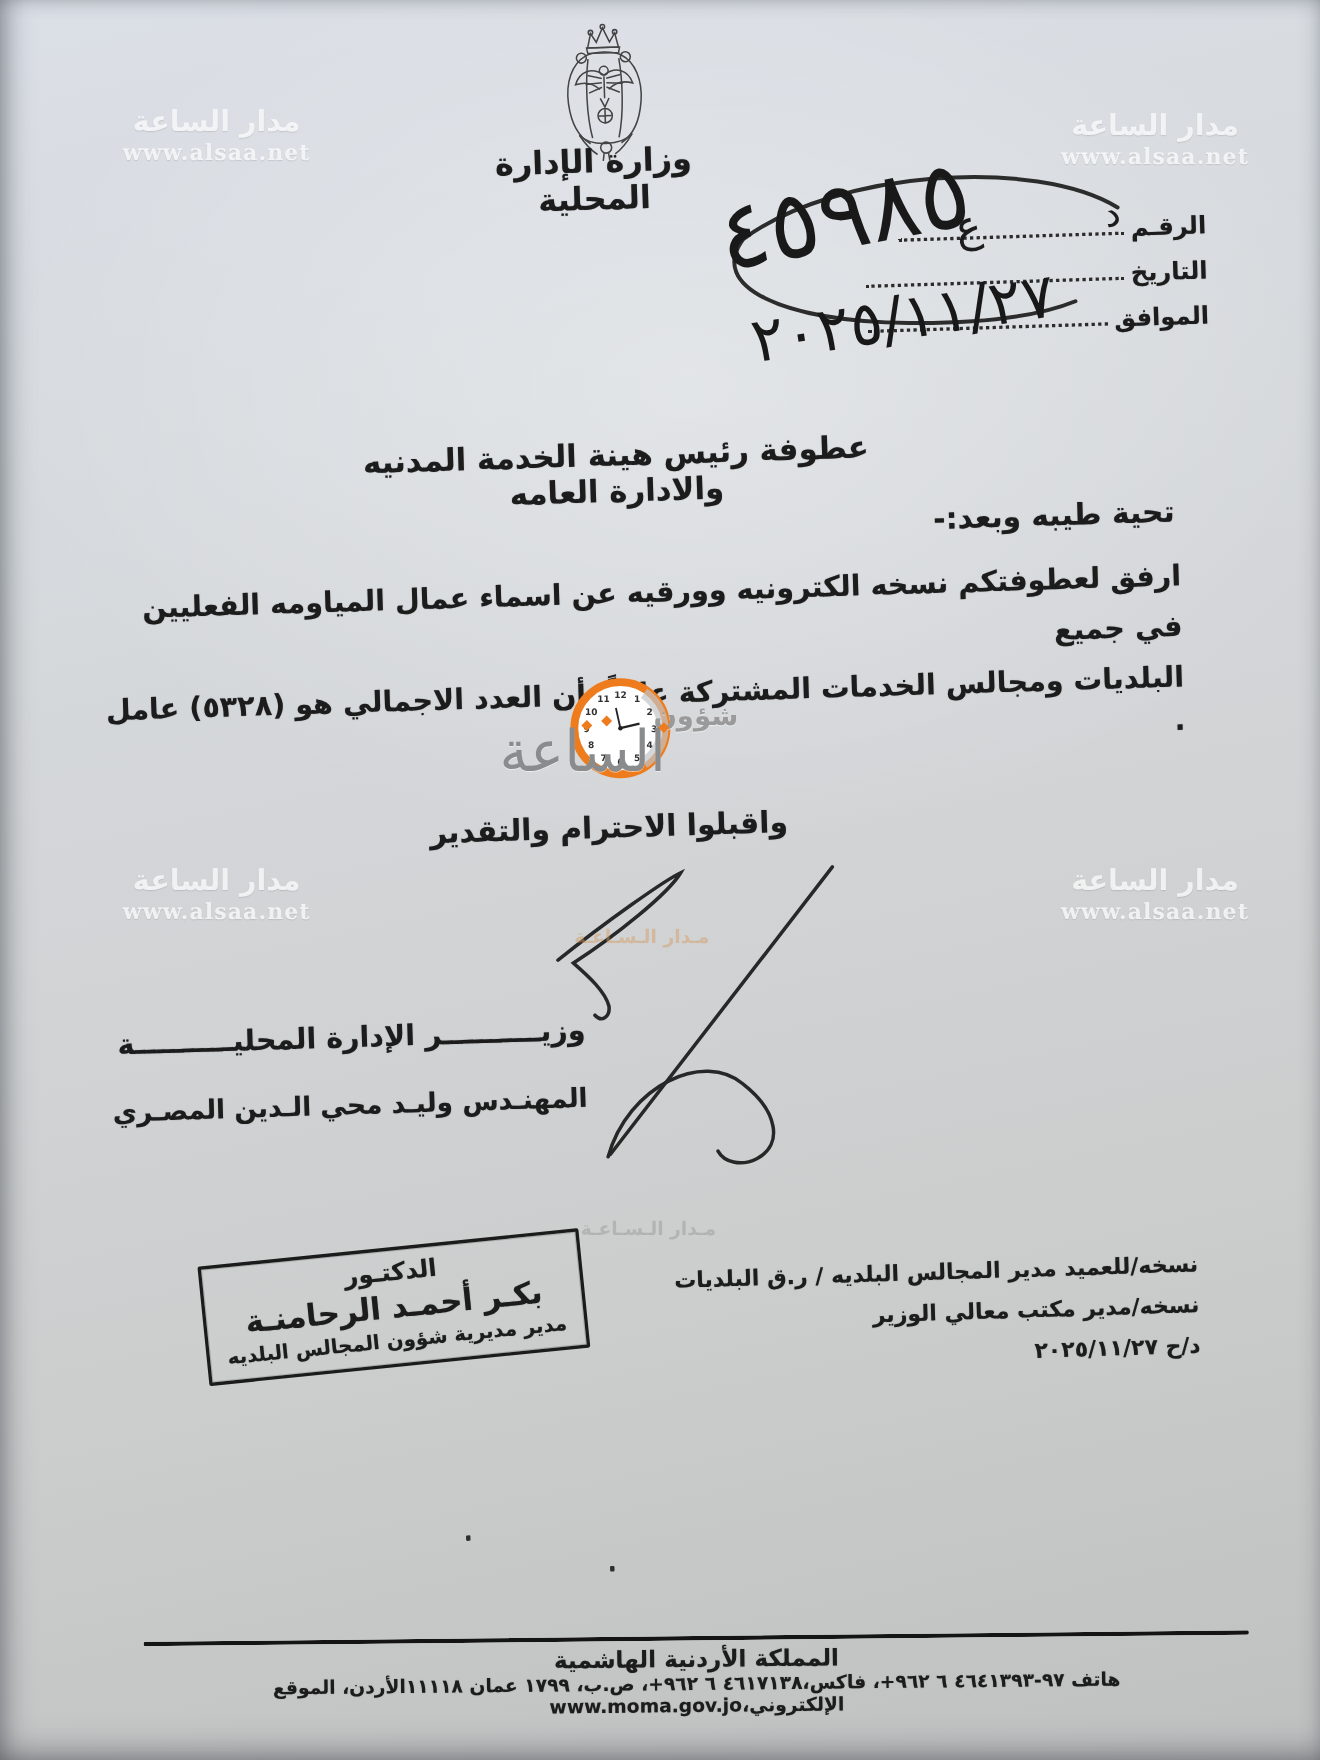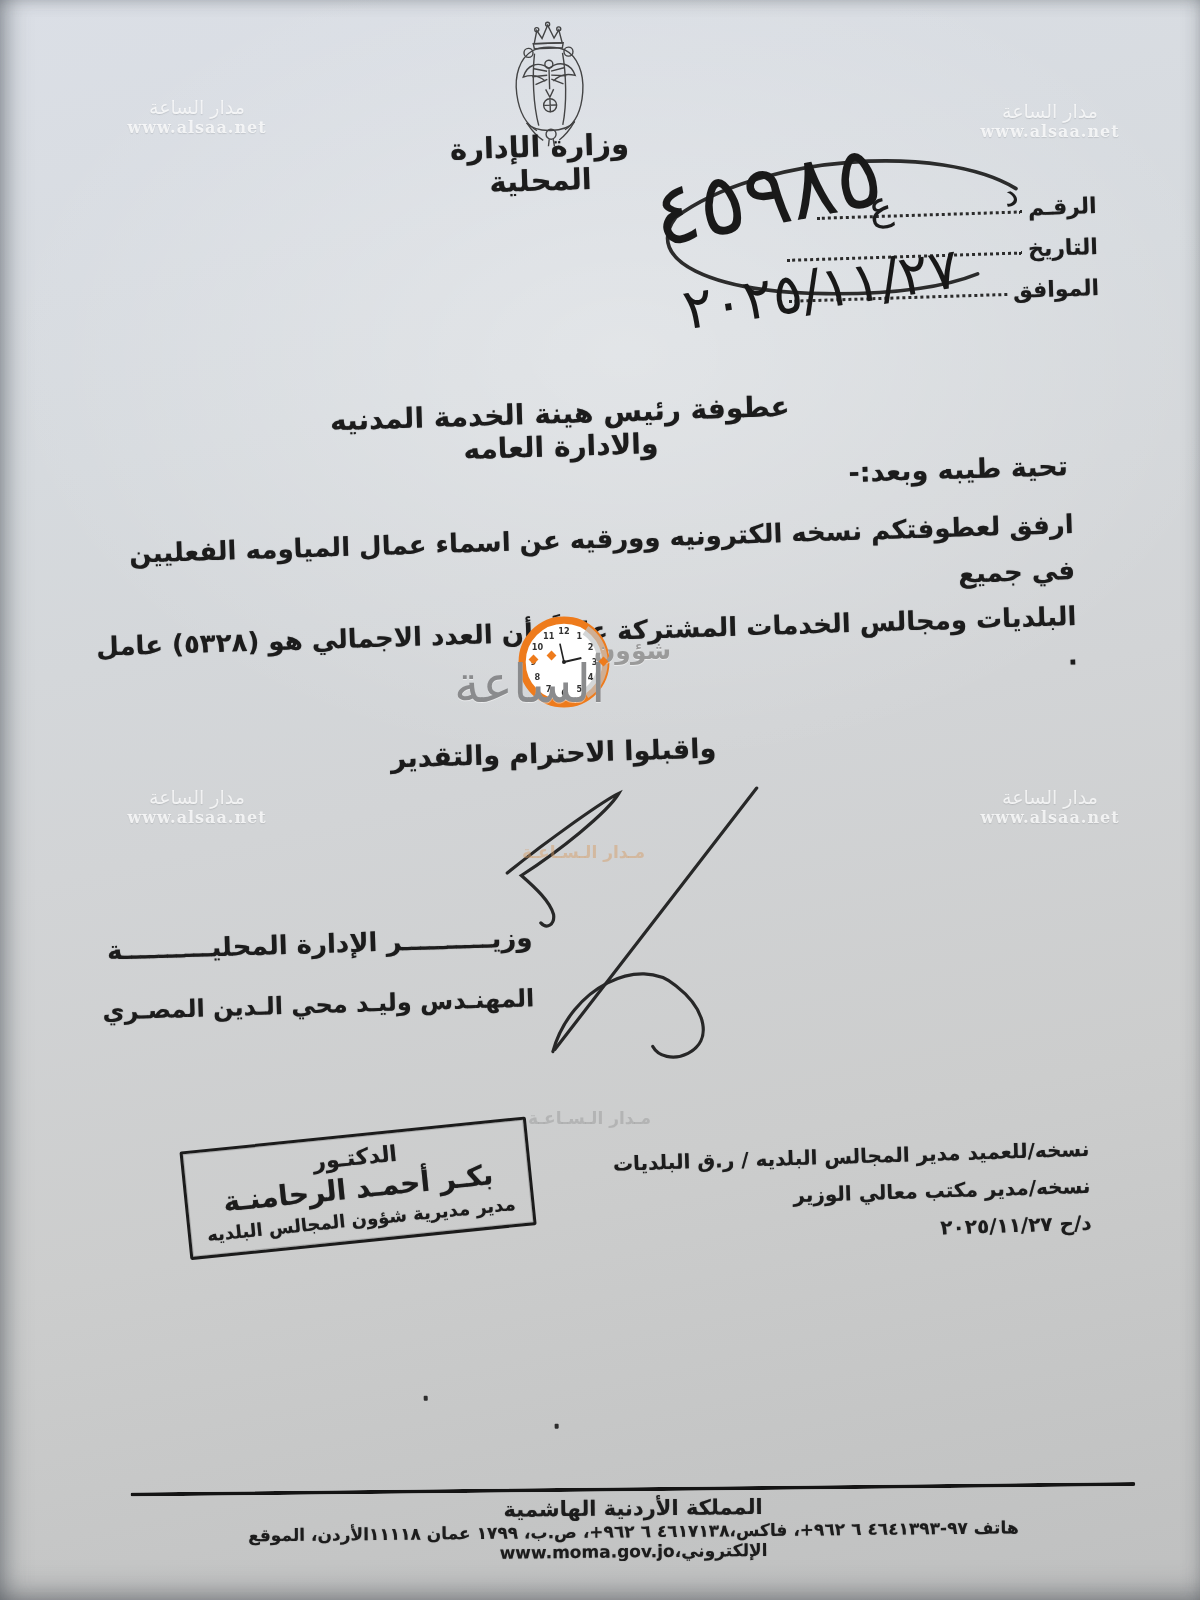--- a/index.html
+++ b/index.html
@@ -50,22 +50,22 @@
           line-height:37px;direction:rtl;}
 
   .footer{left:108px;top:1488px;width:1005px;transform:rotate(1.2deg);text-align:center;}
   .footer-rule{border-top:4px solid #141414;border-radius:2px;width:100%;}
   .footer-kingdom{margin-top:5px;font-size:21px;font-weight:bold;}
   .footer-contact{margin-top:1px;font-size:17px;font-weight:bold;direction:rtl;}
 
   
   .wm{width:210px;text-align:center;color:rgba(255,255,255,0.78);
       text-shadow:0 1px 1px rgba(90,95,100,0.18);pointer-events:none;}
-  .wm .wm1{font-size:19px;font-weight:normal;}
-  .wm .wm2{font-size:16px;font-weight:bold;letter-spacing:1px;font-family:"DejaVu Serif",serif;}
+  .wm .wm1{font-size:26px;font-weight:bold;}
+  .wm .wm2{font-size:20px;font-weight:bold;letter-spacing:1px;font-family:"DejaVu Serif",serif;}
   .wm-faint{font-size:17px;font-weight:bold;pointer-events:none;white-space:nowrap;}
 
   .madar-logo{left:452px;top:610px;width:250px;height:118px;}
   .madar-clock{position:absolute;left:64px;top:4px;width:96px;height:96px;}
   .madar-top{position:absolute;left:142px;top:26px;font-size:25px;font-weight:bold;
              color:#9a9a9a;text-shadow:0 1px 0 rgba(255,255,255,0.5);}
   .madar-main{position:absolute;left:2px;top:44px;font-size:52px;font-weight:normal;
               color:#8a8b8d;letter-spacing:1px;text-shadow:0 1px 0 rgba(255,255,255,0.45);text-align:right;}
   .madar-dot{position:absolute;width:7px;height:7px;background:#ee7b1c;transform:rotate(45deg);}
 

